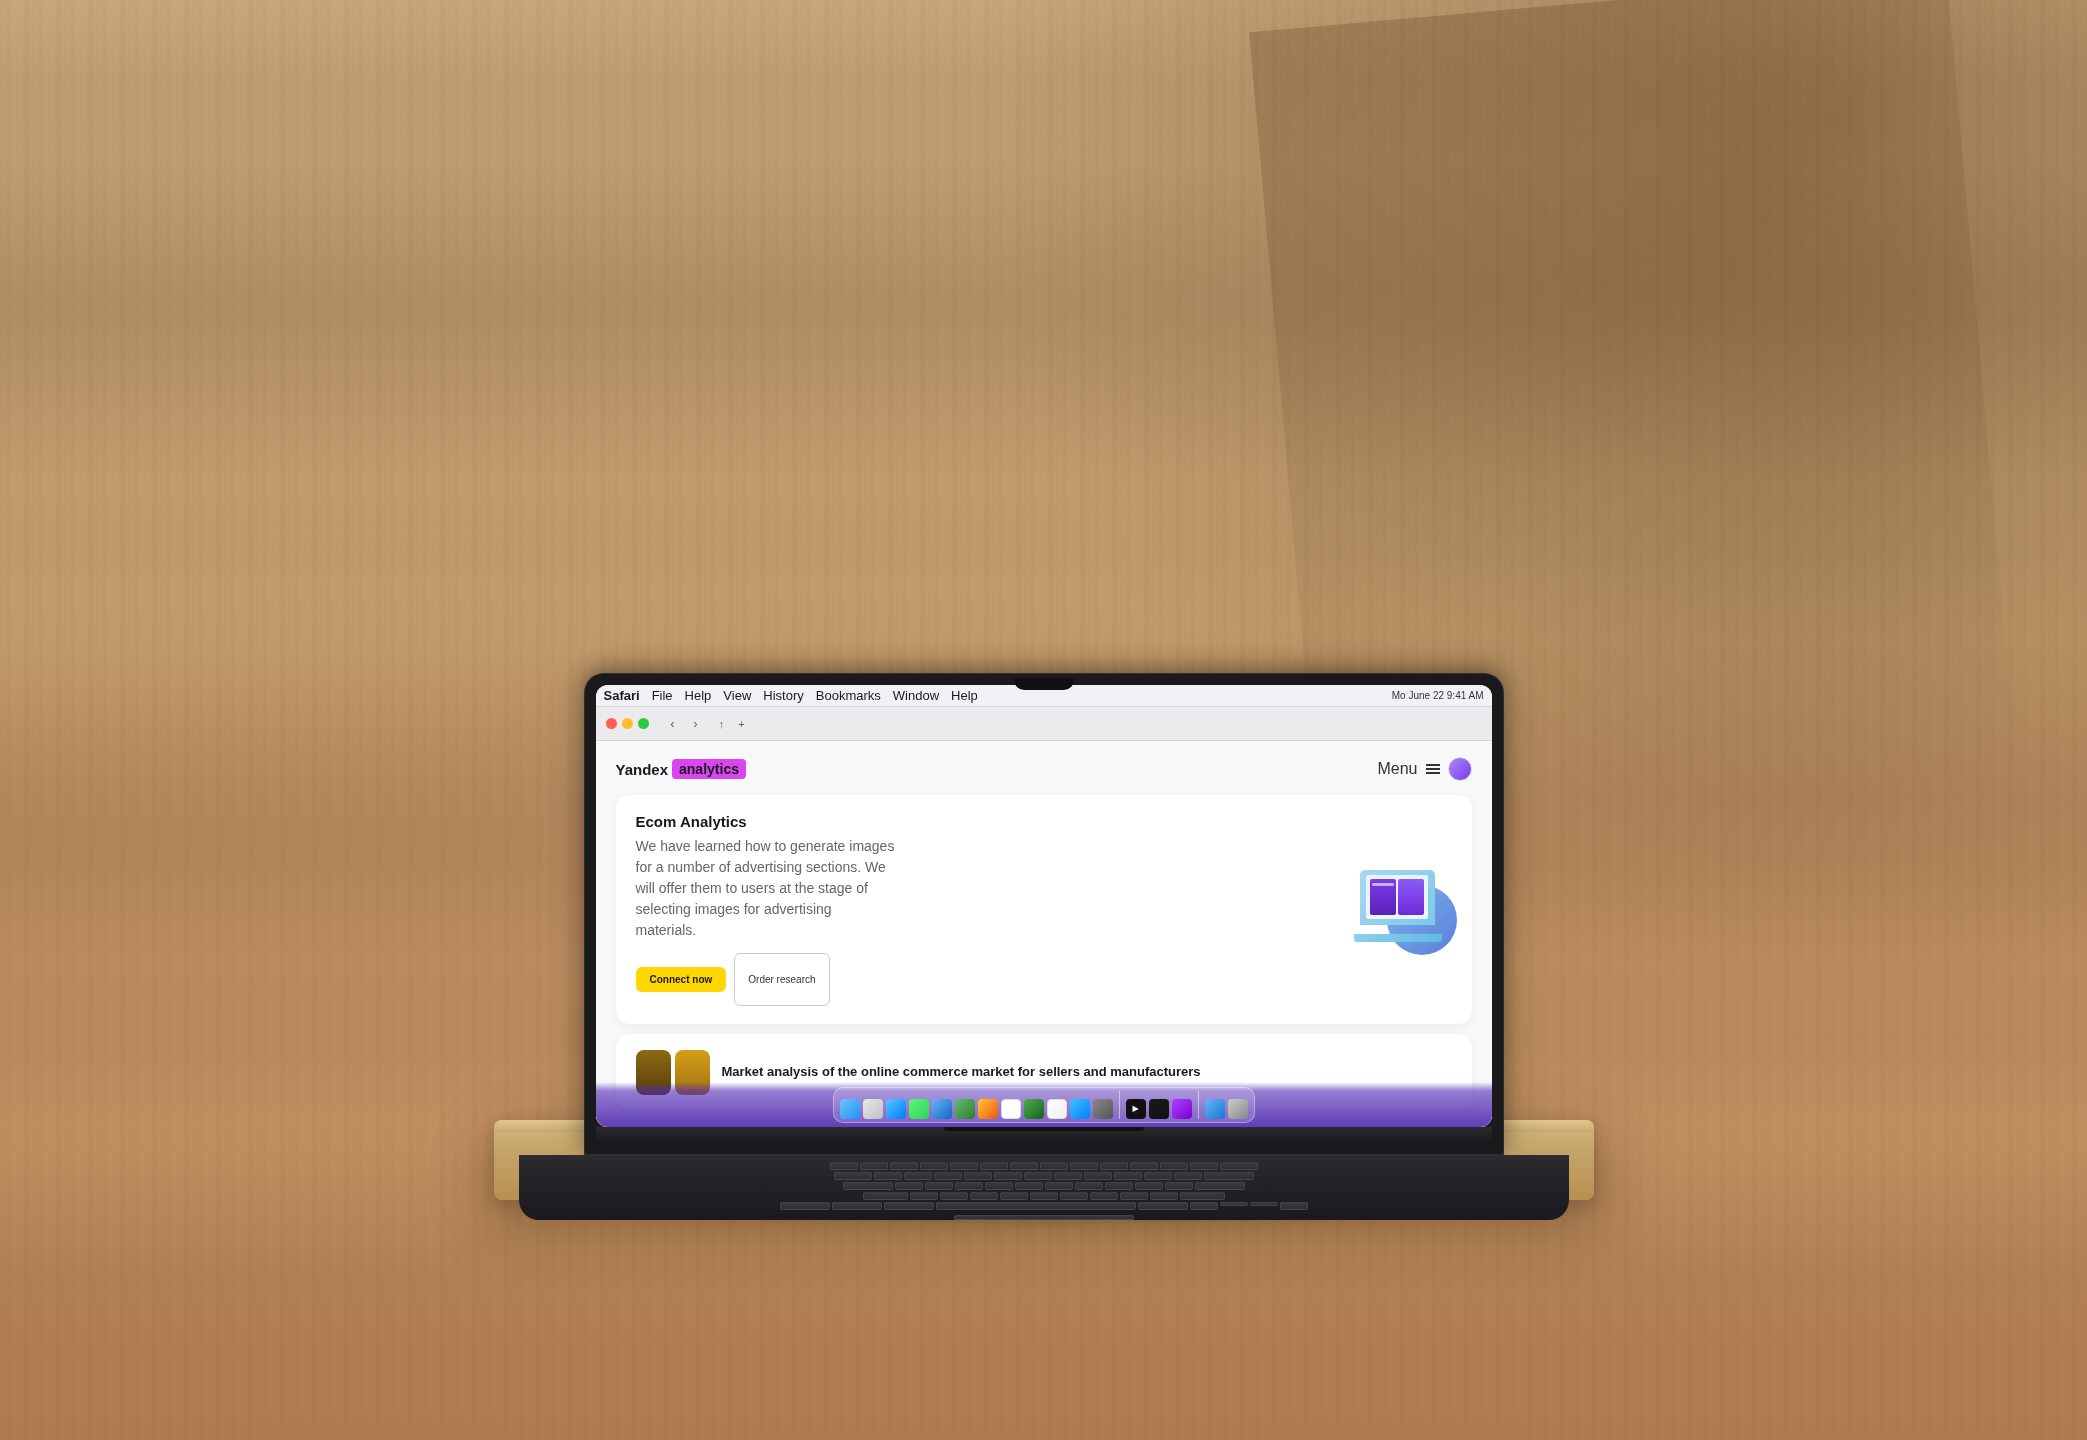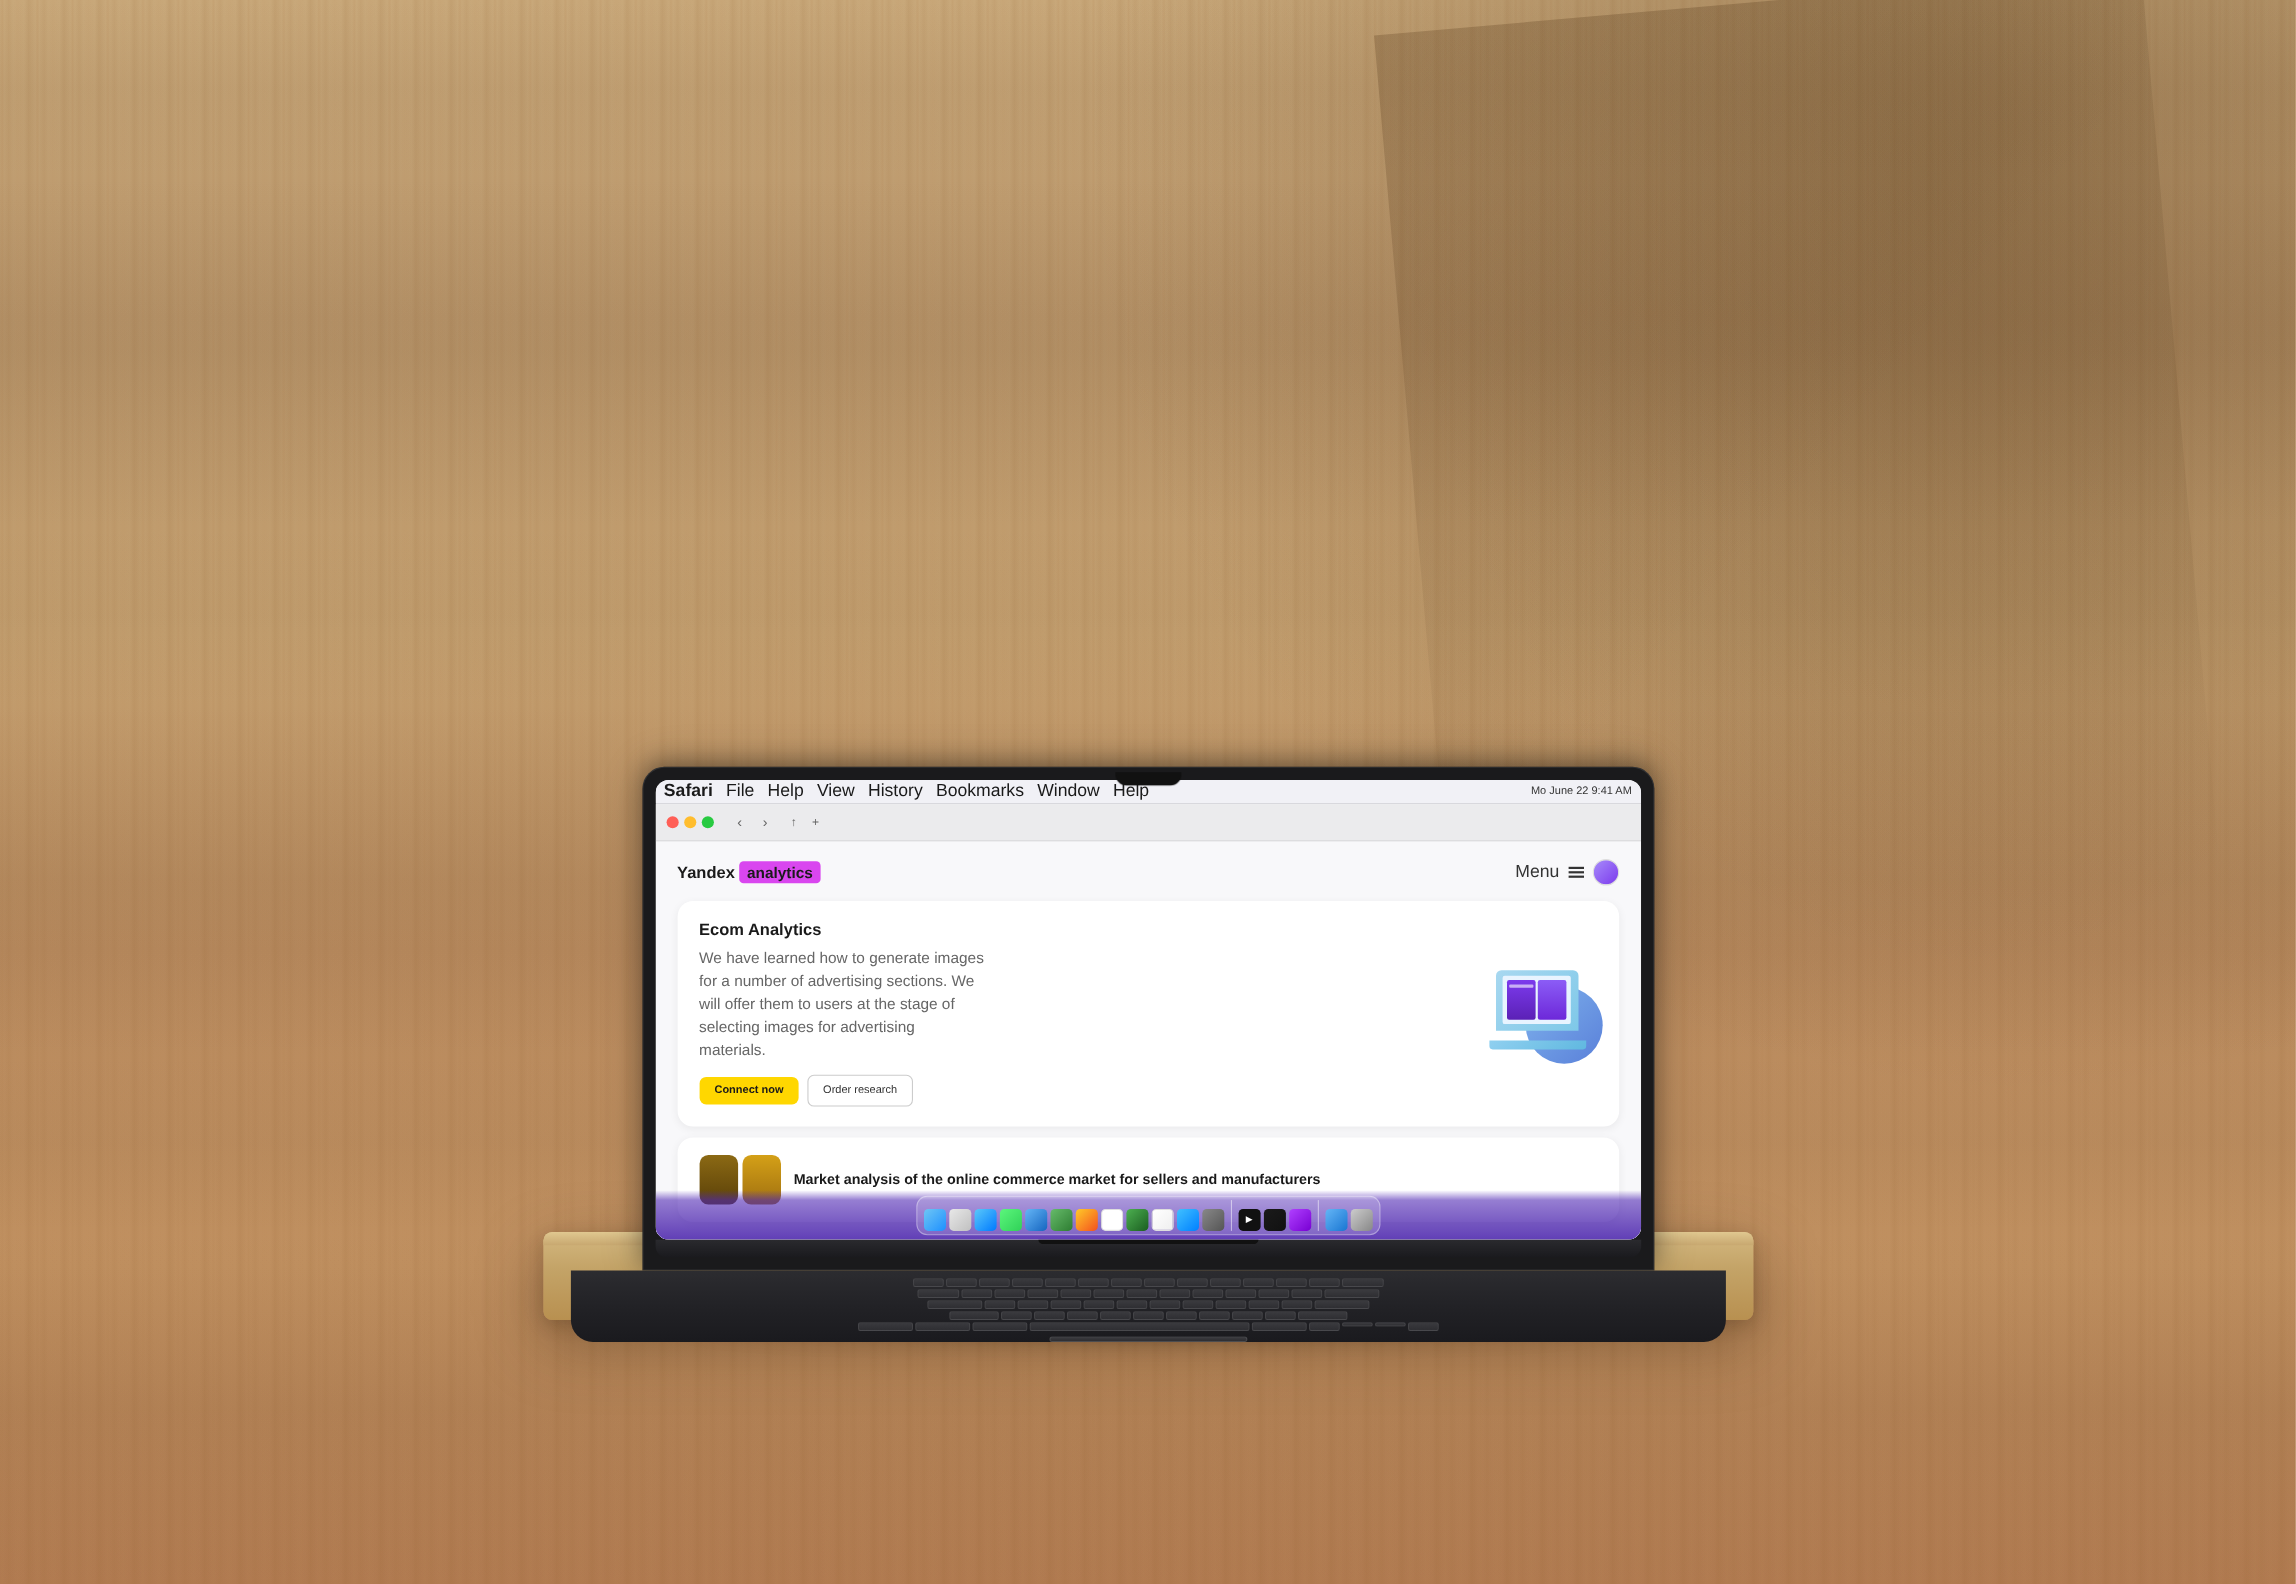--- a/index.html
+++ b/index.html
@@ -169,21 +169,21 @@
       border-bottom: 1px solid rgba(0,0,0,0.1);
     }
 
     .menubar-left {
       display: flex;
       align-items: center;
       gap: 12px;
     }
 
     .menubar-item {
-      font-size: 16px;
+      font-size: 13px;
       font-weight: 400;
       color: #1a1a1a;
       cursor: default;
     }
 
     .menubar-item.bold {
       font-weight: 600;
     }
 
     .menubar-right {
@@ -382,21 +382,21 @@
       border-radius: 6px;
       font-size: 10px;
       font-weight: 600;
       cursor: pointer;
     }
 
     .btn-secondary {
       background: transparent;
       color: #333;
       border: 1px solid #ccc;
-      padding: 8px 13px;
+      padding: 20px 13px;
       border-radius: 6px;
       font-size: 10px;
       font-weight: 500;
       cursor: pointer;
     }
 
     
     .laptop-illustration {
       width: 100px;
       height: 80px;

